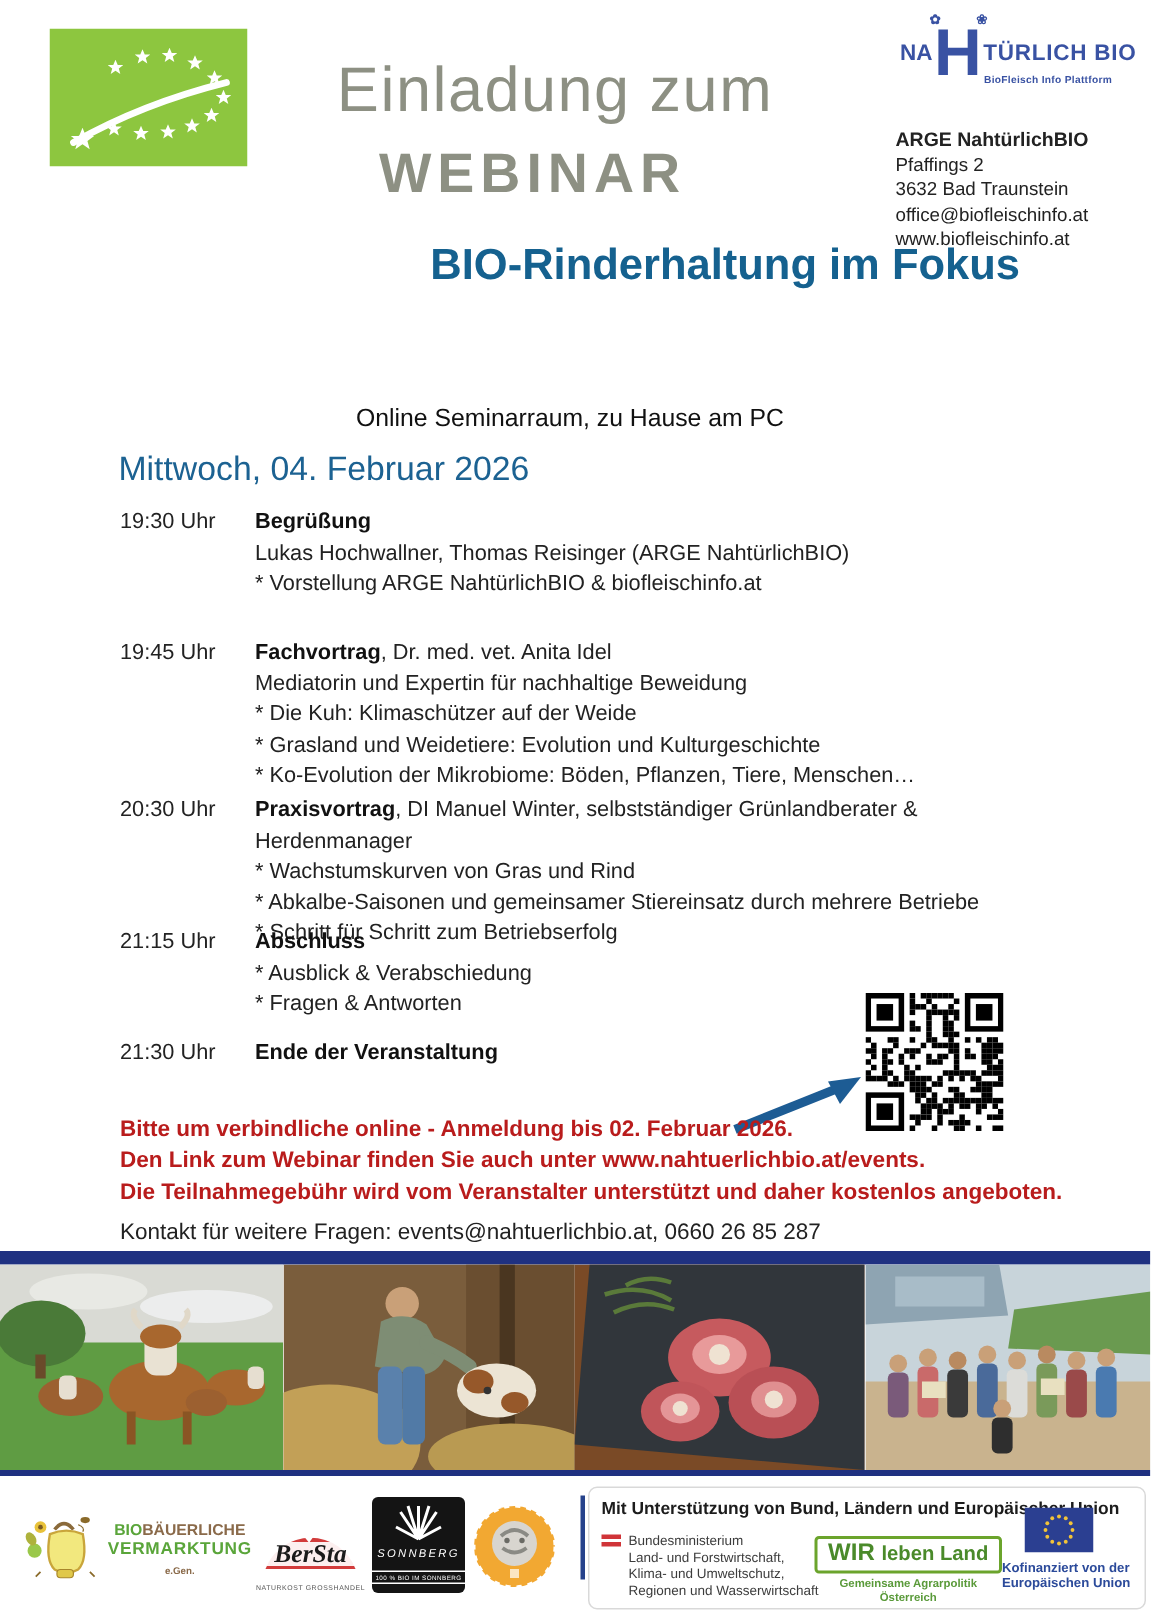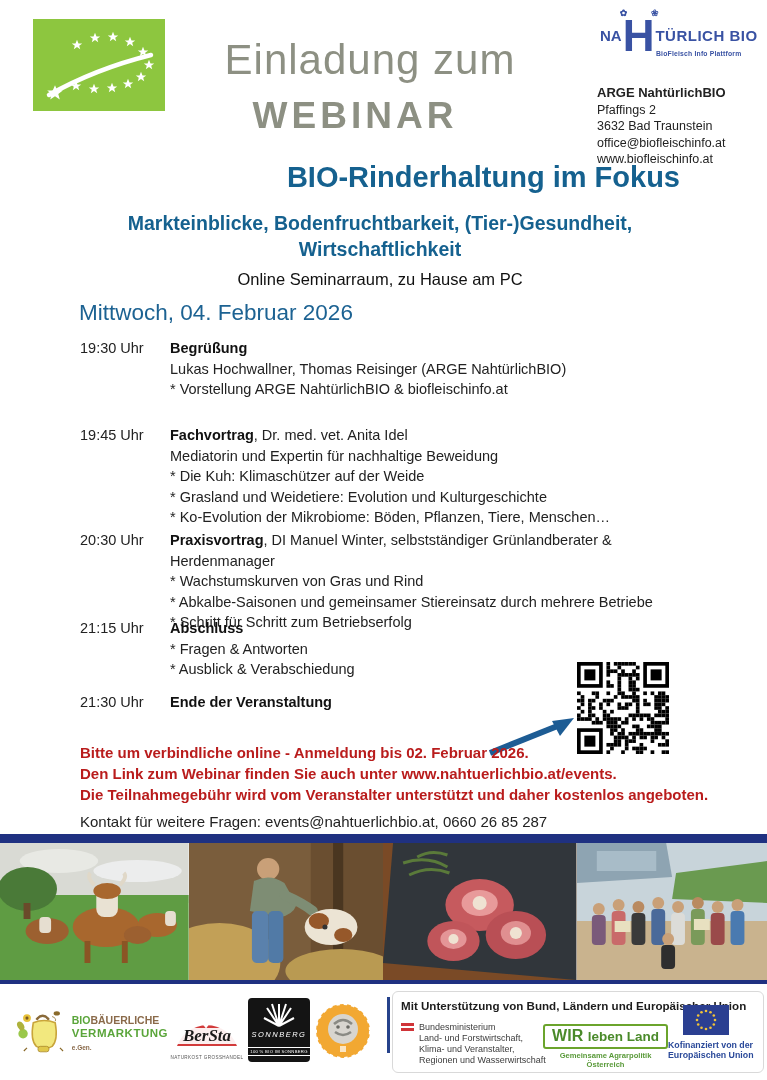--- a/index.html
+++ b/index.html
@@ -44,21 +44,21 @@
   .contact{left:80px;top:813px;width:650px;font-size:15px;color:#222;}
 
   
   .navybar{left:0;top:834px;width:767px;height:9px;background:#1f3181;}
   .photos{left:0;top:843px;width:767px;height:137px;display:flex;}
   .photos svg{display:block;height:137px;}
   .navyline{left:0;top:980px;width:767px;height:4px;background:#1f3181;}
 
   
   .p-bell{left:16px;top:998px;width:152px;height:70px;display:flex;align-items:center;}
-  .bell-text{margin-left:4px;line-height:11px;}
+  .bell-text{margin-left:4px;line-height:11px;text-align:center;}
   .bell-l1g{color:#5aa53a;font-weight:bold;font-size:10.5px;}
   .bell-l1b{color:#8a6a4a;font-weight:bold;font-size:10.5px;}
   .bell-l2g{color:#5aa53a;font-weight:bold;font-size:11.5px;letter-spacing:0.5px;}
   .bell-su{color:#8a6a4a;font-size:6.5px;font-weight:bold;}
   .p-bersta{left:170px;top:1000px;width:74px;text-align:center;}
   .bersta-cap{font-size:4.6px;color:#555;letter-spacing:0.4px;margin-top:1px;}
   .p-sonn{left:248px;top:998px;width:62px;height:64px;background:#141414;border-radius:4px;
           color:#fff;text-align:center;padding-top:4px;box-sizing:border-box;}
   .sonn-name{font-size:7.5px;letter-spacing:1.5px;margin-top:-2px;font-style:italic;}
   .sonn-cap{font-size:4.2px;letter-spacing:0.3px;margin-top:3px;border-top:1px solid #fff;
@@ -121,21 +121,20 @@
 
   <div class="abs address">
     <div class="nm">ARGE NahtürlichBIO</div>
     <div>Pfaffings 2</div>
     <div>3632 Bad Traunstein</div>
     <div>office@biofleischinfo.at</div>
     <div>www.biofleischinfo.at</div>
   </div>
 
   <div class="abs title">BIO-Rinderhaltung im Fokus</div>
-  <div class="abs subtitle">Markteinblicke, Bodenfruchtbarkeit, (Tier-)Gesundheit, Wirtschaftlichkeit</div>
   <div class="abs venue">Online Seminarraum, zu Hause am PC</div>
   <div class="abs date">Mittwoch, 04. Februar 2026</div>
 
   <div class="abs srow" style="top:338px">
     <div class="stime">19:30 Uhr</div>
     <div class="sbody">
       <div><b>Begrüßung</b><span></span></div>
       <div>Lukas Hochwallner, Thomas Reisinger (ARGE NahtürlichBIO)</div>
       <div>* Vorstellung ARGE NahtürlichBIO &amp; biofleischinfo.at</div>
     </div>
@@ -159,22 +158,22 @@
       <div>* Wachstumskurven von Gras und Rind</div>
       <div>* Abkalbe-Saisonen und gemeinsamer Stiereinsatz durch mehrere Betriebe</div>
       <div>* Schritt für Schritt zum Betriebserfolg</div>
     </div>
   </div>
 
   <div class="abs srow" style="top:618px">
     <div class="stime">21:15 Uhr</div>
     <div class="sbody">
       <div><b>Abschluss</b></div>
+      <div>* Ausblick &amp; Verabschiedung</div>
       <div>* Fragen &amp; Antworten</div>
-      <div>* Ausblick &amp; Verabschiedung</div>
     </div>
   </div>
 
   <div class="abs srow" style="top:692px">
     <div class="stime">21:30 Uhr</div>
     <div class="sbody">
       <div><b>Ende der Veranstaltung</b></div>
     </div>
   </div>
 
@@ -569,21 +568,21 @@
 
   <div class="abs ministry">
     <div class="flag">
       <div class="s" style="background:#d03438"></div>
       <div class="s" style="background:#fff"></div>
       <div class="s" style="background:#d03438"></div>
     </div>
     <div>
       <div>Bundesministerium</div>
       <div>Land- und Forstwirtschaft,</div>
-      <div>Klima- und Veranstalter,</div>
+      <div>Klima- und Umweltschutz,</div>
       <div>Regionen und Wasserwirtschaft</div>
     </div>
   </div>
 
   <div class="abs wir">
     <div class="wir-box">
       <span class="wir-big">WIR</span>
       <span class="wir-rest">leben Land</span>
     </div>
     <div class="wir-cap">Gemeinsame Agrarpolitik Österreich</div>

